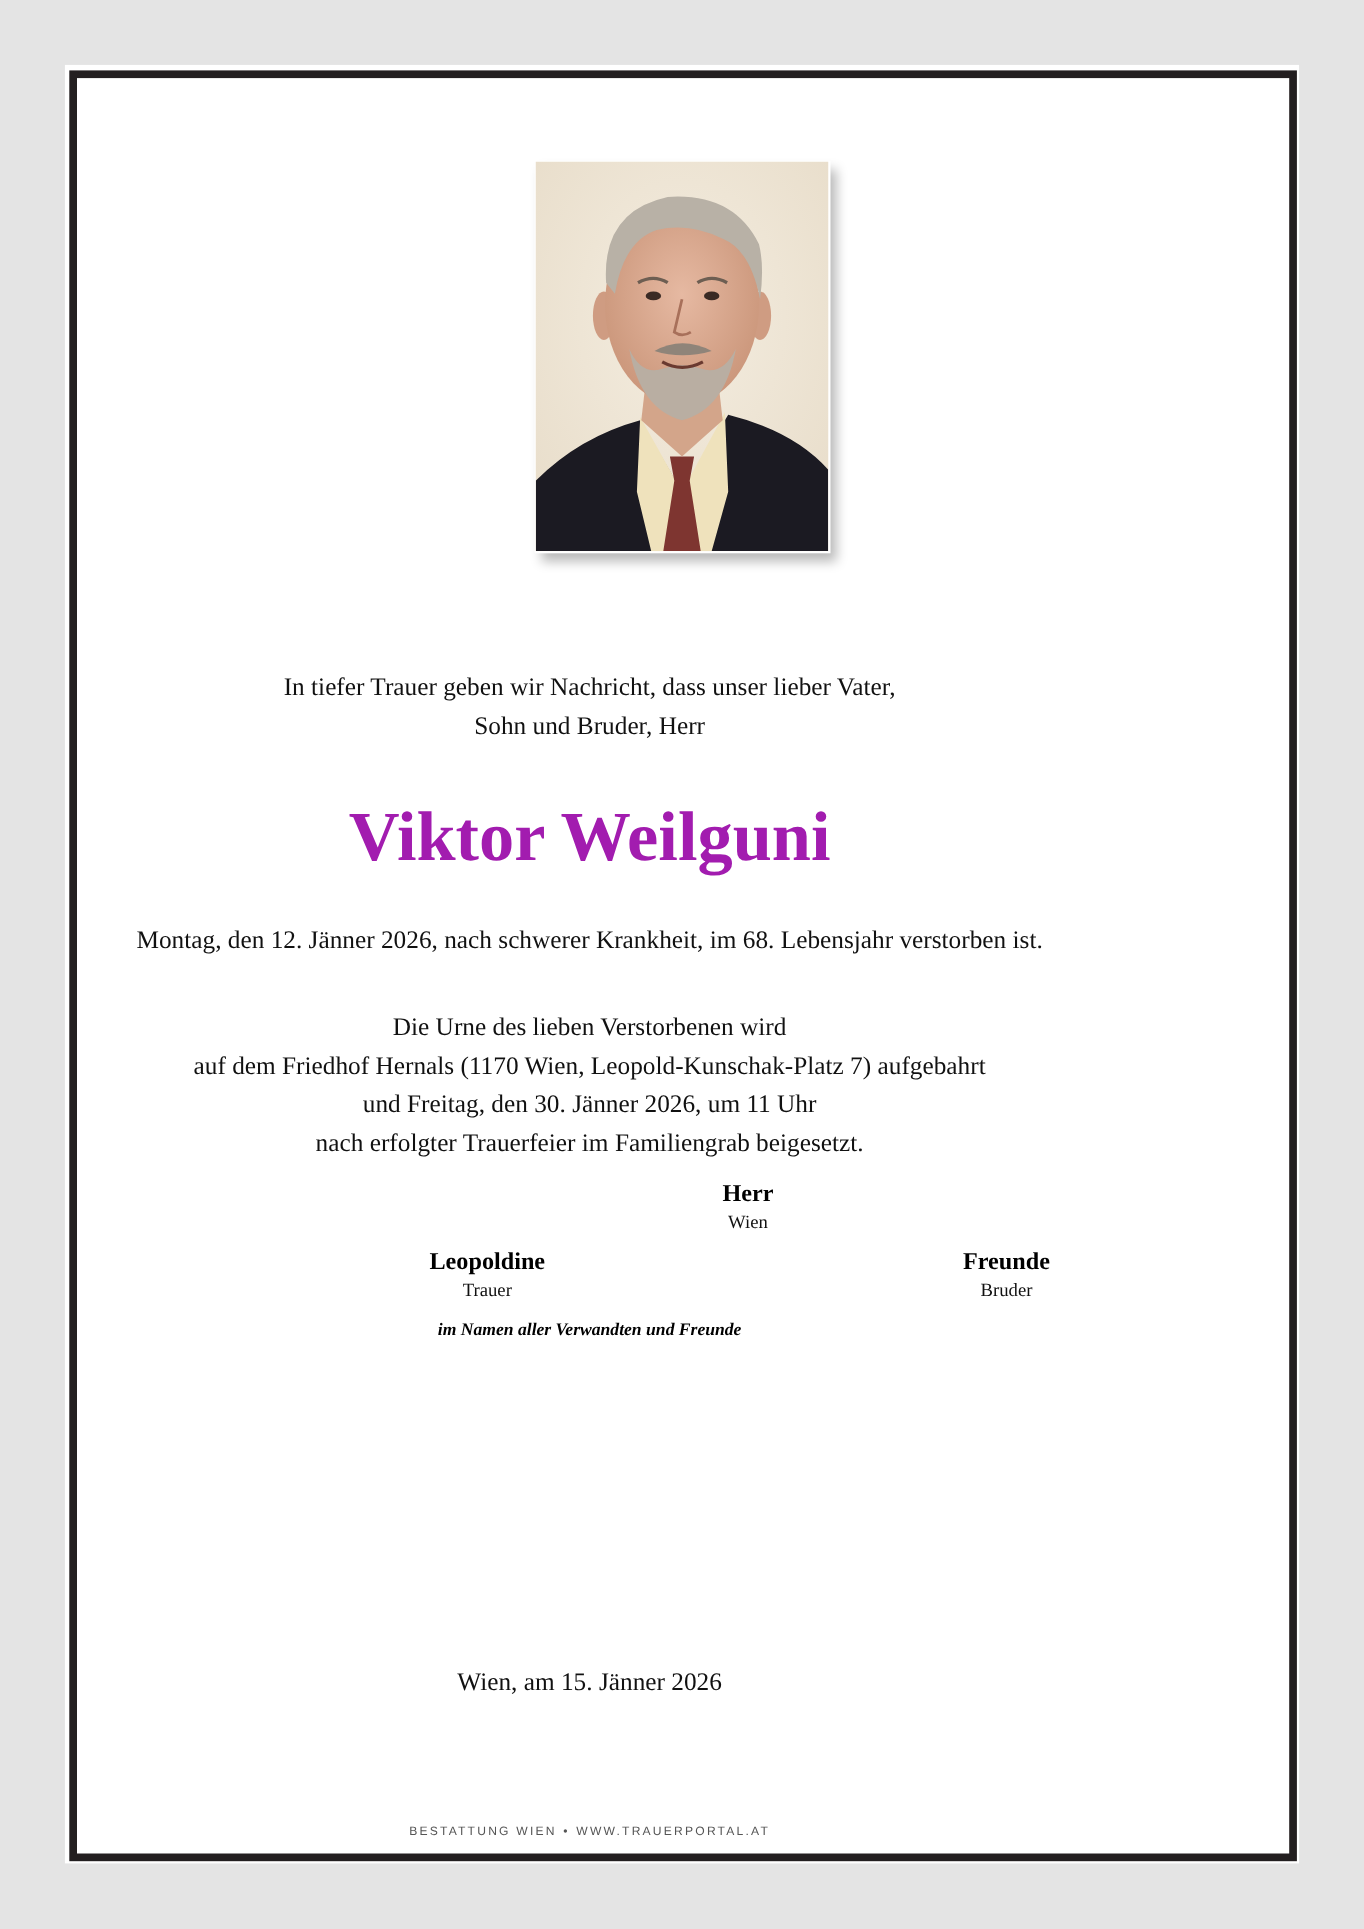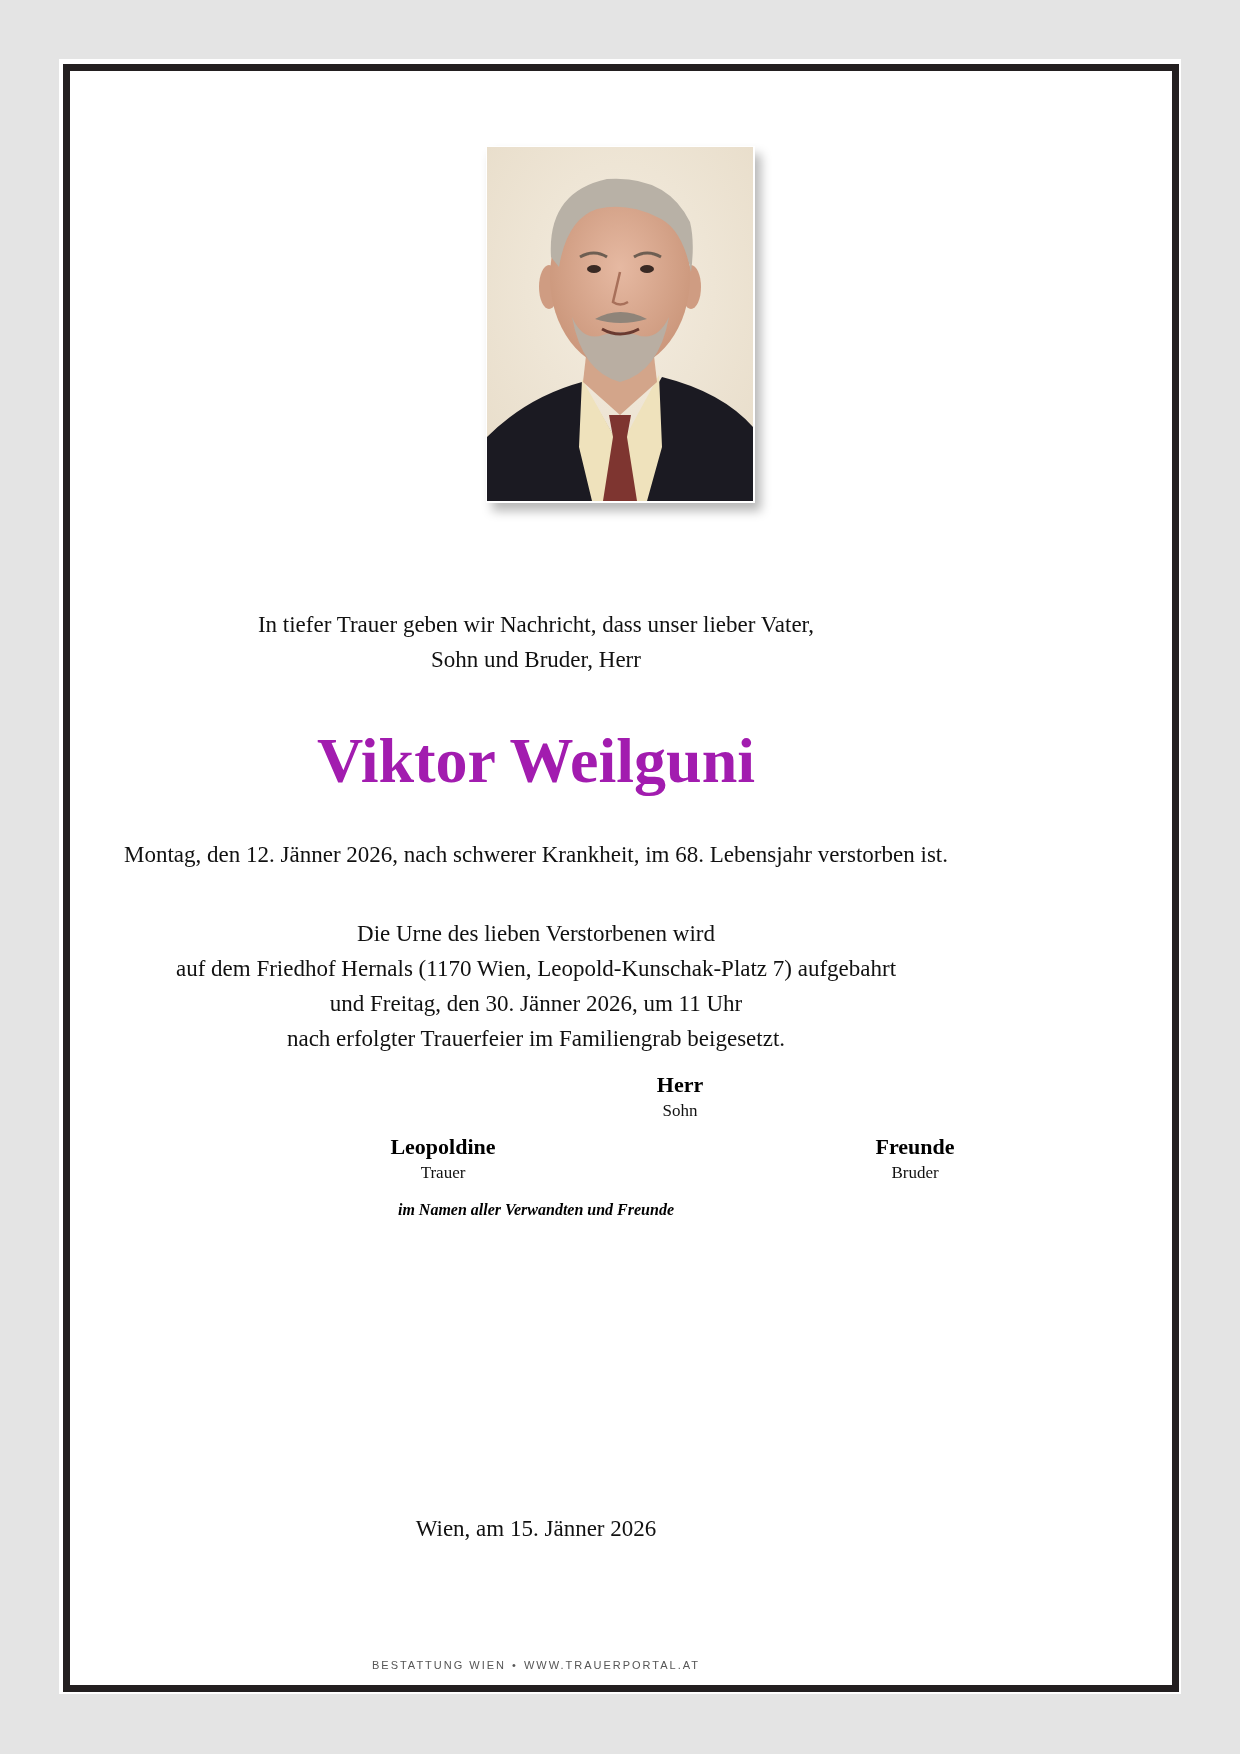--- a/index.html
+++ b/index.html
@@ -195,21 +195,21 @@
 
   <div class="center-text funeral">
     <div>Die Urne des lieben Verstorbenen wird</div>
     <div>auf dem Friedhof Hernals (1170 Wien, Leopold-Kunschak-Platz 7) aufgebahrt</div>
     <div>und Freitag, den 30. Jänner 2026, um 11 Uhr</div>
     <div>nach erfolgter Trauerfeier im Familiengrab beigesetzt.</div>
   </div>
 
   <div class="mourner m-paul">
     <span class="m-name">Herr</span>
-    <span class="m-rel">Sohn</span>
+    <span class="m-rel">Wien</span>
   </div>
   <div class="mourner m-leopoldine">
     <span class="m-name">Leopoldine</span>
     <span class="m-rel">Trauer</span>
   </div>
   <div class="mourner m-werner">
     <span class="m-name">Freunde</span>
     <span class="m-rel">Bruder</span>
   </div>
 

